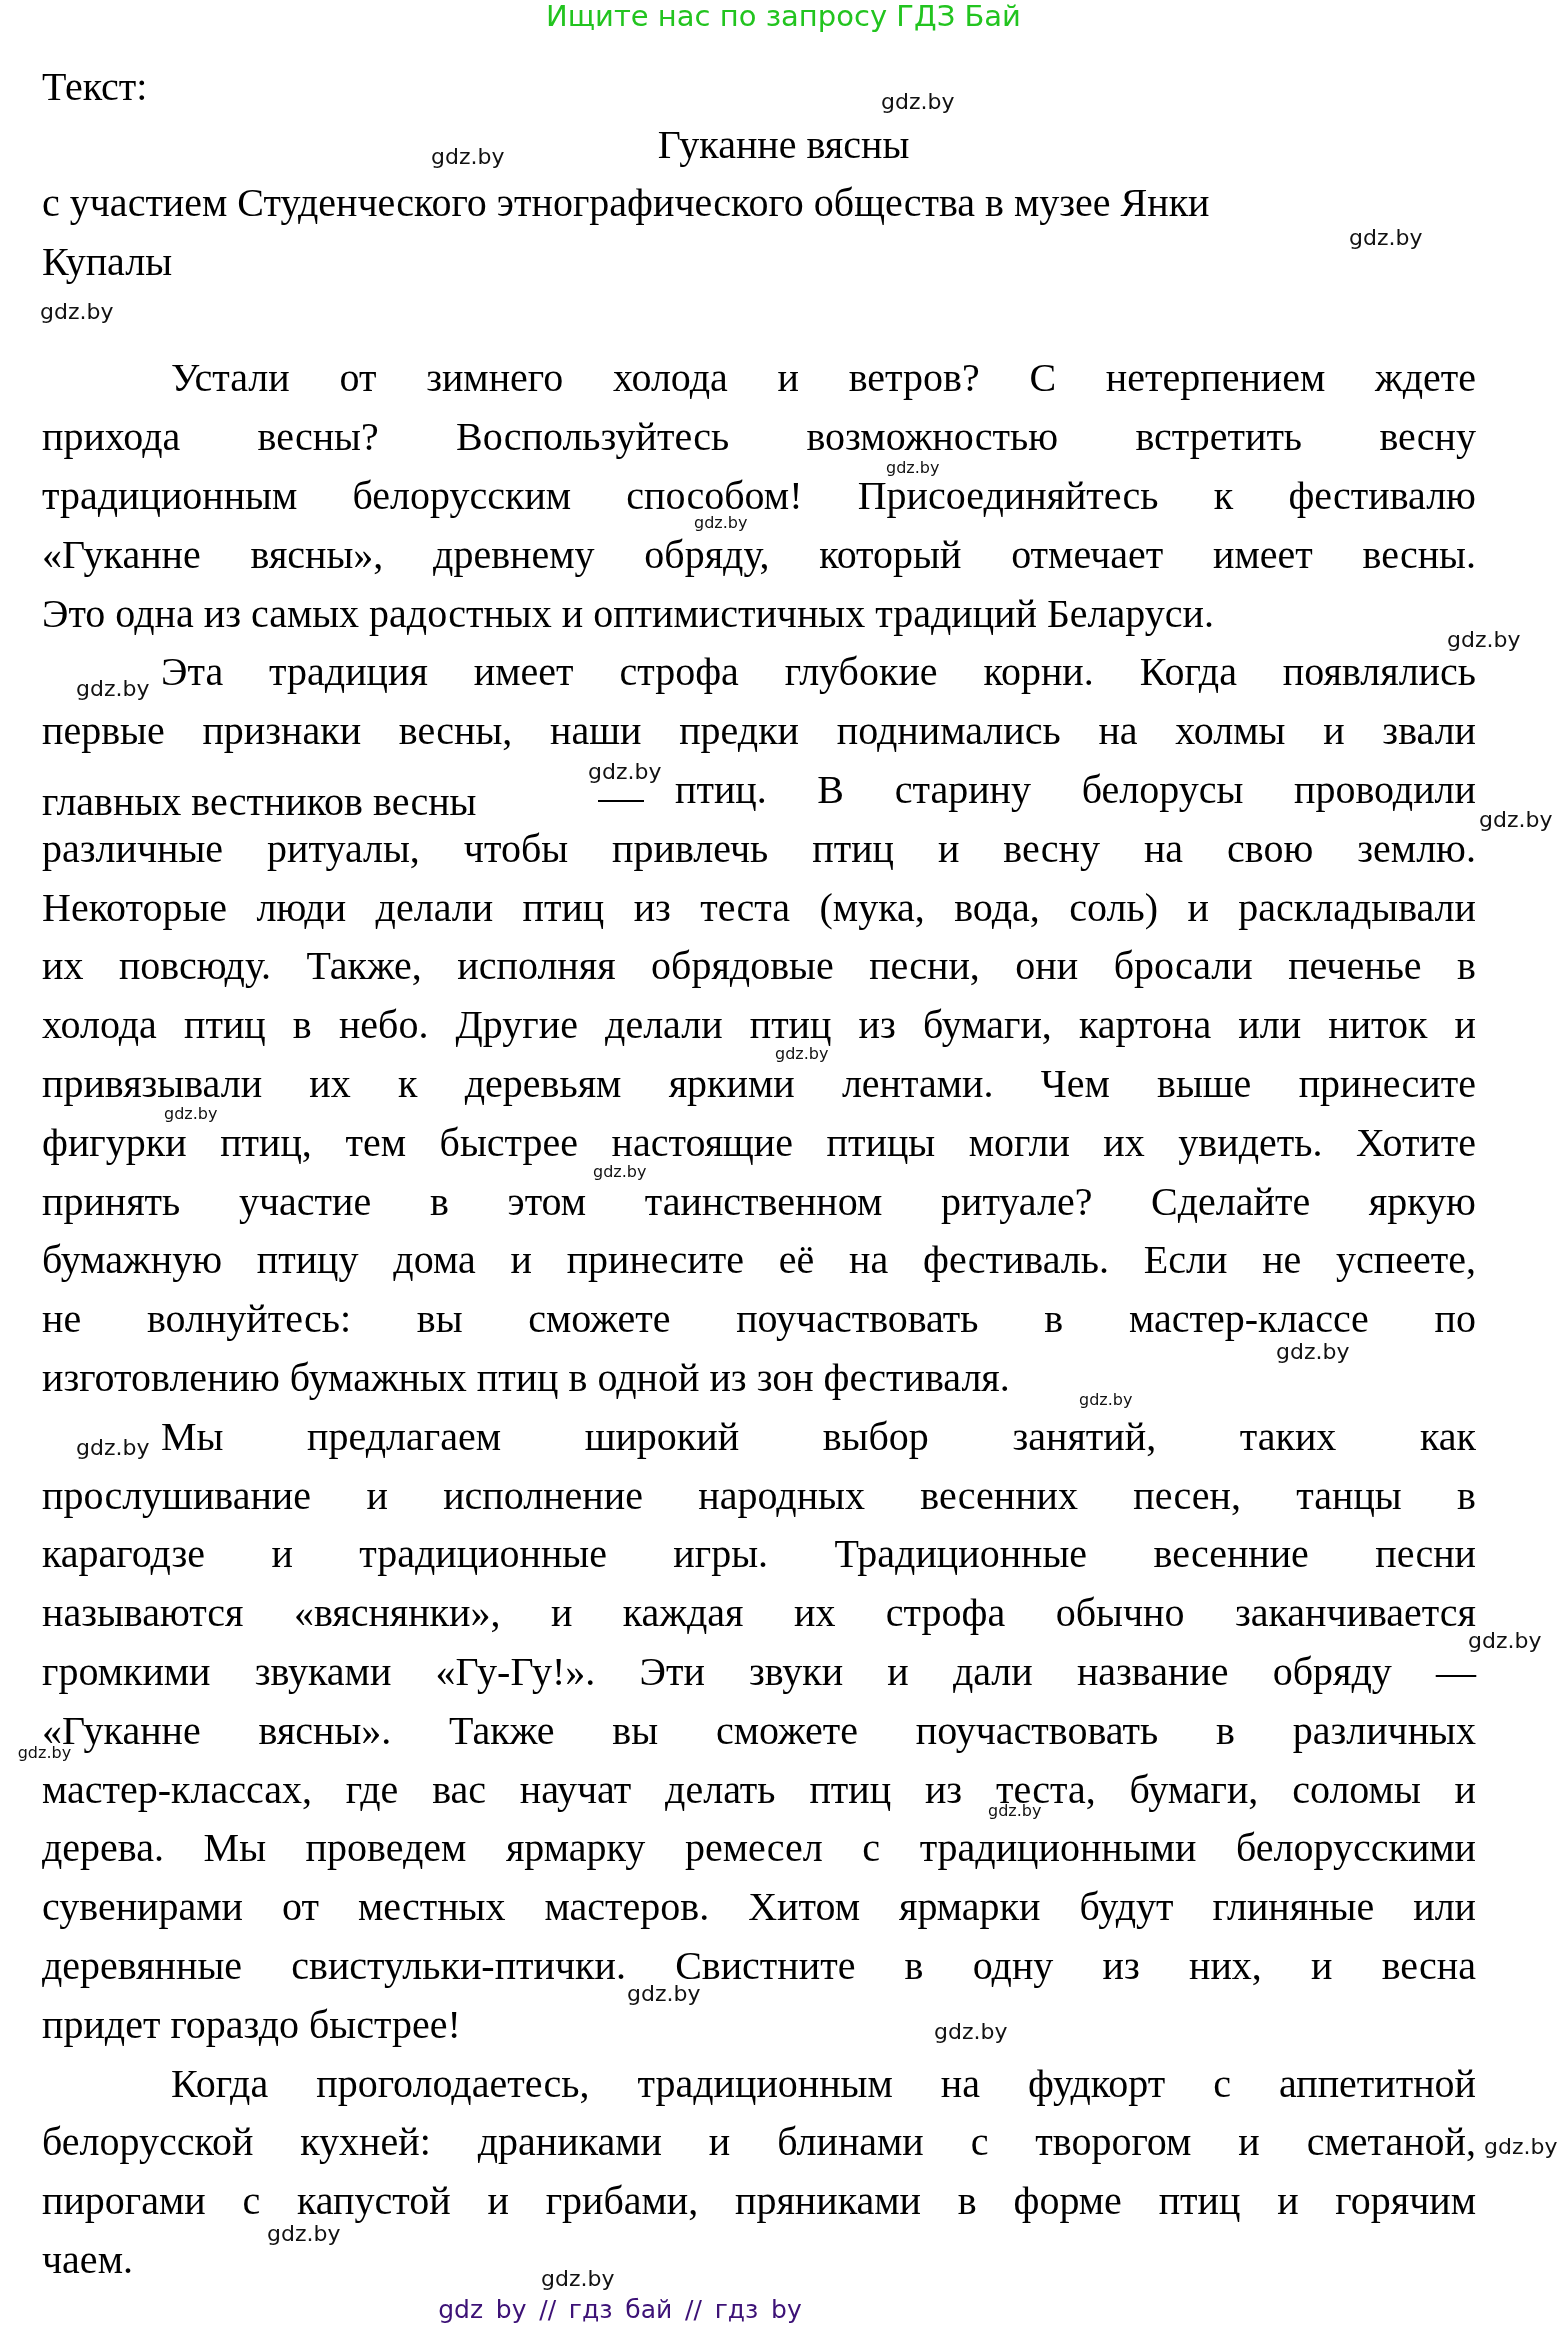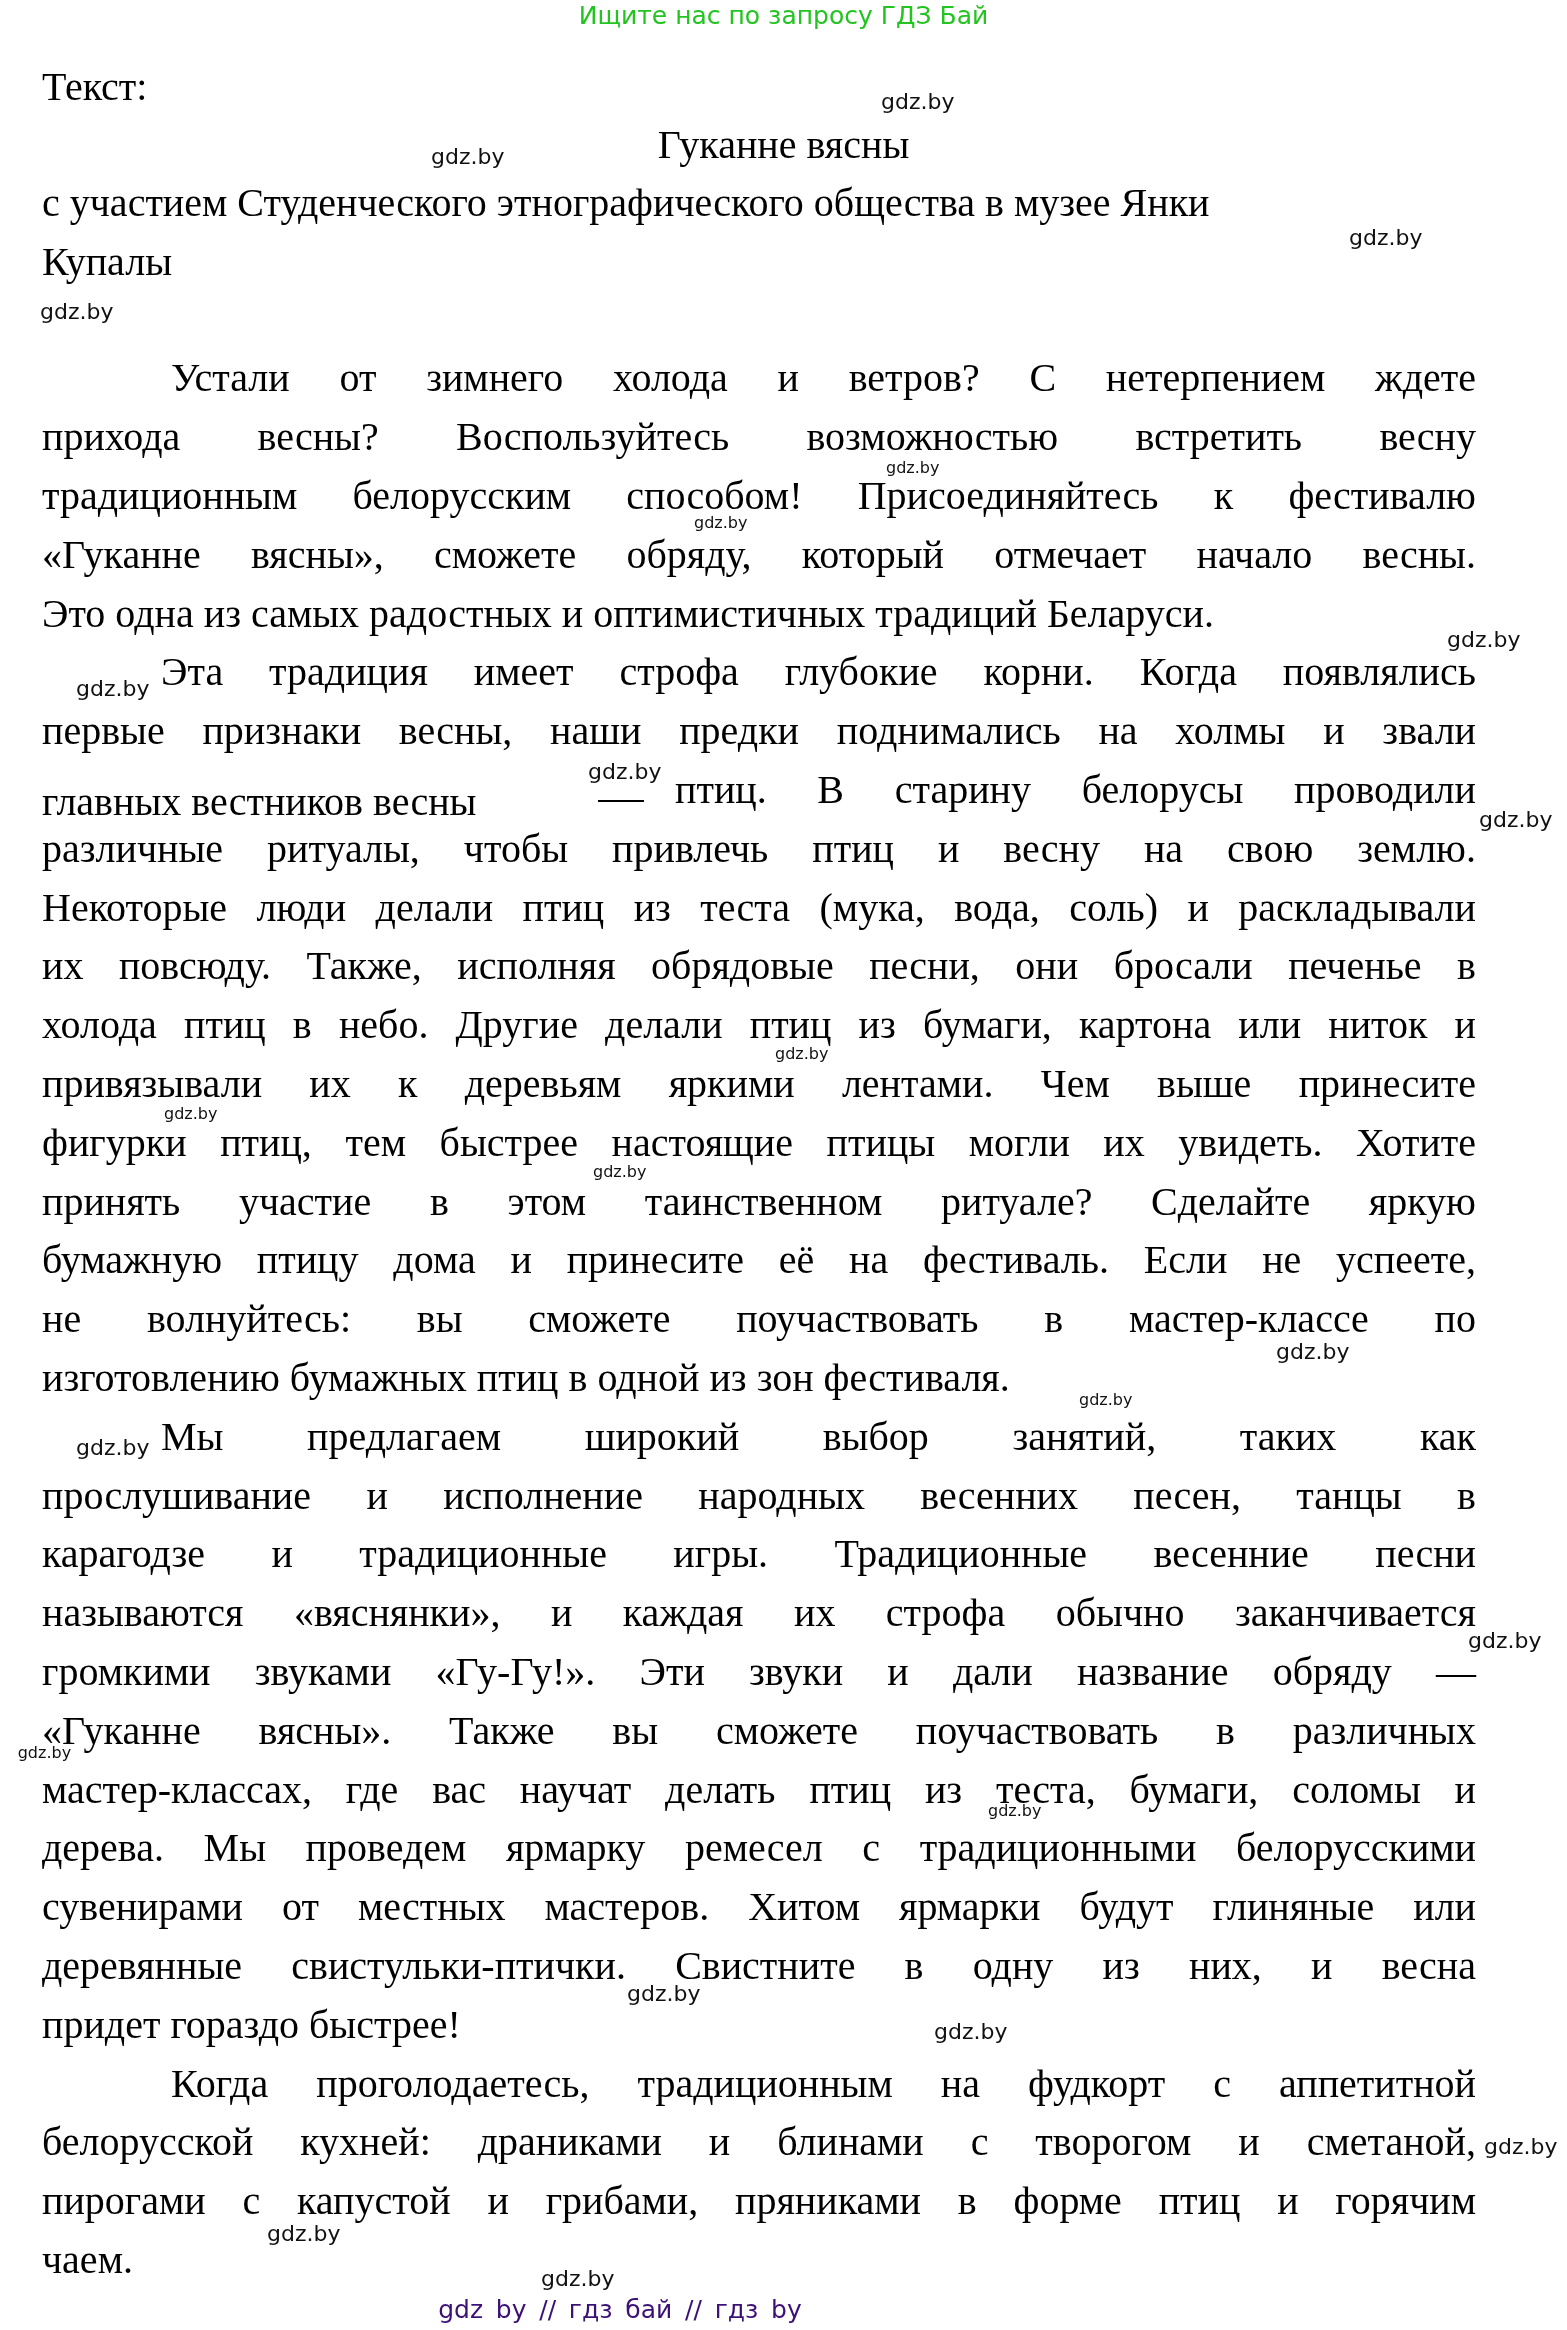--- a/index.html
+++ b/index.html
@@ -13,21 +13,21 @@
     position: relative;
     overflow: hidden;
   }
   .header-banner {
     position: absolute;
     left: 0;
     top: 0;
     width: 1567px;
     text-align: center;
     font-family: "DejaVu Sans", sans-serif;
-    font-size: 25px;
+    font-size: 29px;
     line-height: 32px;
     color: #22c41f;
   }
   .footer-banner {
     position: absolute;
     left: 0;
     top: 2294px;
     width: 1240px;
     text-align: center;
     font-family: "DejaVu Sans", sans-serif;
@@ -94,21 +94,21 @@
 
   <div class="line title" style="top:121px;">Гуканне вясны</div>
 
   <div class="line left" style="top:179px;">с участием Студенческого этнографического общества в музее Янки</div>
   <div class="line left" style="top:238px;">Купалы</div>
 
   <div>
     <div class="line indent" style="top:354px;">Устали от зимнего холода и ветров? С нетерпением ждете</div>
     <div class="line" style="top:413px;">прихода весны? Воспользуйтесь возможностью встретить весну</div>
     <div class="line" style="top:472px;">традиционным белорусским способом! Присоединяйтесь к фестивалю</div>
-    <div class="line" style="top:531px;">«Гуканне вясны», сможете обряду, который отмечает начало весны.</div>
+    <div class="line" style="top:531px;">«Гуканне вясны», древнему обряду, который отмечает имеет весны.</div>
     <div class="line left" style="top:590px;">Это одна из самых радостных и оптимистичных традиций Беларуси.</div>
   </div>
 
   <div>
     <div class="line" style="top:648px; left:161px; width:1315px;">Эта традиция имеет строфа глубокие корни. Когда появлялись</div>
     <div class="line" style="top:707px;">первые признаки весны, наши предки поднимались на холмы и звали</div>
     <div class="line left" style="top:778px; width:548px;font-family:Liberation Serif, serif;">главных вестников весны</div>
     <div class="dash-under"></div>
     <div class="line" style="top:766px; left:675px; width:801px;">птиц. В старину белорусы проводили</div>
     <div class="line" style="top:825px;">различные ритуалы, чтобы привлечь птиц и весну на свою землю.</div>

